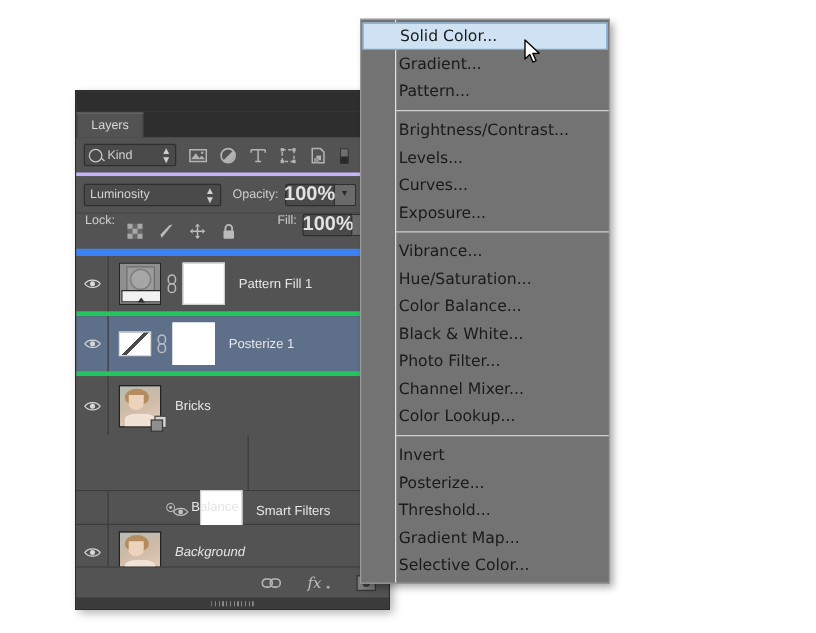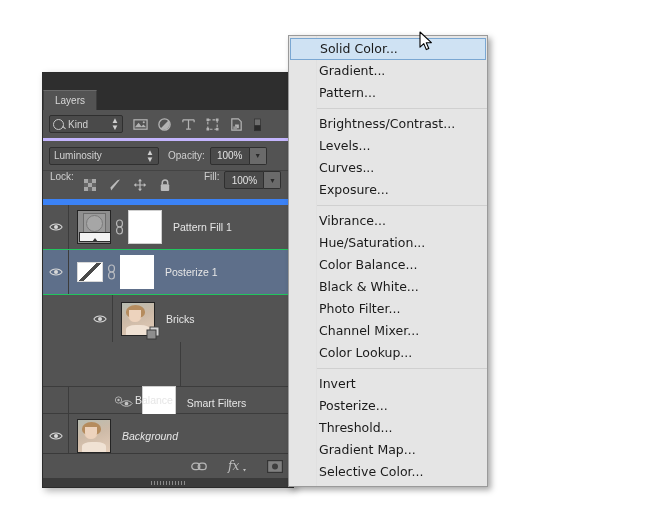--- a/index.html
+++ b/index.html
@@ -1,21 +1,21 @@
 <!DOCTYPE html>
 <html><head>
 <meta charset="utf-8">
 <style>
   html,body{margin:0;padding:0;background:#ffffff;}
   body{width:653px;height:506px;position:relative;overflow:hidden;
        font-family:"Liberation Sans","DejaVu Sans",sans-serif;}
 
   
   #layers-panel{
-    position:absolute;left:42px;top:72px;width:250px;height:414px;
+    position:absolute;left:60px;top:72px;width:250px;height:414px;
     background:#535353;border:1px solid #2b2b2b;
     box-shadow:3px 3px 7px rgba(0,0,0,.30);
     display:flex;flex-direction:column;
   }
   .panel-topbar{height:16px;background:#2e2e2e;flex:0 0 auto;}
 
   .tabrow{height:21px;background:#2e2e2e;display:flex;align-items:flex-end;flex:0 0 auto;}
   .tab{height:19px;line-height:19px;padding:0 11px;background:#535353;
        color:#d8d8d8;font-size:10px;border-top:1px solid #6a6a6a;
        border-left:1px solid #3d3d3d;border-right:1px solid #3d3d3d;}
@@ -32,34 +32,34 @@
   .ficons{display:flex;align-items:center;gap:9px;margin-left:10px;}
   .ficon{width:15px;height:15px;opacity:.78;}
 
   .blendrow{height:29px;background:#535353;display:flex;align-items:center;
             padding:0 5px 0 6px;border-bottom:1px solid #444;flex:0 0 auto;}
   .blend-select{width:110px;height:18px;background:#4a4a4a;border:1px solid #2f2f2f;
     border-radius:2px;color:#d2d2d2;font-size:10px;display:flex;align-items:center;
     padding:0 4px;box-sizing:border-box;}
   .lbl{color:#cfcfcf;font-size:10px;margin-left:9px;}
   .numbox{height:18px;background:#4a4a4a;border:1px solid #2f2f2f;border-radius:2px 0 0 2px;
-    color:#e2e2e2;font-size:10px;display:flex;align-items:center;justify-content:center;
-    width:40px;margin-left:5px;box-sizing:border-box;}
+    color:#e2e2e2;font-size:16px;display:flex;align-items:center;justify-content:center;
+    width:40px;margin-left:5px;box-sizing:border-box;font-weight:bold;}
   .numarrow{height:18px;width:17px;background:#6a6a6a;border:1px solid #2f2f2f;border-left:none;
     border-radius:0 2px 2px 0;display:flex;align-items:center;justify-content:center;
     color:#2a2a2a;font-size:7px;box-sizing:border-box;}
 
   .lockrow{height:28px;background:#535353;display:flex;
            padding:0 5px 0 7px;border-bottom:6px solid #3b82f6;flex:0 0 auto;}
   .lockicons{display:flex;align-items:center;gap:11px;margin-left:9px;}
   .lockicon{width:14px;height:14px;opacity:.8;}
 
   .layerlist{flex:1 1 auto;background:#4b4b4b;overflow:hidden;position:relative;}
   .layer-row{display:flex;align-items:center;height:44px;
-             border-bottom:1px solid #22c55e;background:#535353;position:relative;}
+             border-bottom:4px solid #22c55e;background:#535353;position:relative;}
   .layer-row.selected{background:#5e6f8a;}
   .eyecell{width:26px;height:100%;display:flex;align-items:center;justify-content:center;
            border-right:1px solid #3c3c3c;box-sizing:border-box;flex:0 0 auto;}
   .eye{width:14px;height:10px;}
   .thumbwrap{display:flex;align-items:center;gap:4px;padding-left:8px;flex:0 0 auto;}
   .th{width:34px;height:34px;border:1px solid #242424;box-sizing:border-box;}
   .th.mask{background:#fff;border:1px solid #cfcfcf;}
   .th.mask.sel{border:2px solid #ffffff;}
   .linkchain{width:9px;height:16px;opacity:.82;}
   .lname{color:#e6e6e6;font-size:10.5px;margin-left:11px;white-space:nowrap;}
@@ -78,22 +78,22 @@
   .panel-bottom{height:24px;background:#535353;border-top:1px solid #3a3a3a;
     display:flex;align-items:center;justify-content:flex-end;gap:20px;
     padding-right:10px;flex:0 0 auto;}
   .pb-icon{opacity:.8;}
   .grip{height:9px;background:#3b3b3b;display:flex;align-items:center;justify-content:center;flex:0 0 auto;}
   .grip-dots{width:34px;height:4px;
     background:repeating-linear-gradient(to right,#8a8a8a 0 1px,transparent 1px 3px);}
 
   
   #adj-menu{
-    position:absolute;left:288px;top:35px;width:200px;
-    background:#e5e5e5;border:1px solid #9a9a9a;
+    position:absolute;left:288px;top:15px;width:200px;
+    background:#737373;border:1px solid #9a9a9a;
     box-shadow:3px 3px 6px rgba(0,0,0,.35);
     padding:2px 0 3px 0;box-sizing:border-box;
   }
   .mi{height:22px;line-height:22px;padding-left:30px;color:#1a1a1a;
       font-size:12.5px;font-family:"DejaVu Sans",sans-serif;position:relative;
       white-space:nowrap;}
   .mi.hl{background:#cfe2f3;border:1px solid #7aa7d2;height:22px;line-height:20px;
          margin:0 1px;padding-left:29px;box-sizing:border-box;}
   .msep{height:1px;background:#d0d0d0;margin:4px 0 4px 28px;}
   .mgutter{position:absolute;left:0;top:0;bottom:0;width:27px;
@@ -225,21 +225,21 @@
         <div class="th" style="width:26px;height:20px;background:linear-gradient(135deg,#ffffff 0 45%,#4a4a4a 45% 55%,#ffffff 55% 100%);border:1px solid #d8d8d8;"></div>
         <svg class="linkchain" viewBox="0 0 9 16">
           <rect x="1.6" y="1" width="5.8" height="7" rx="2.9" fill="none" stroke="#cfcfcf" stroke-width="1.2"></rect>
           <rect x="1.6" y="8" width="5.8" height="7" rx="2.9" fill="none" stroke="#cfcfcf" stroke-width="1.2"></rect>
         </svg>
         <div class="th mask sel"></div>
       </div>
       <span class="lname">Posterize 1</span>
     </div>
 
-    <div class="layer-row" style="height:47px;border-bottom:none;padding-left:44px;">
+    <div class="layer-row" style="height:47px;border-bottom:none;">
       <div class="eyecell">
         <svg class="eye" viewBox="0 0 16 11">
           <path d="M1 5.5 C4 1 12 1 15 5.5 C12 10 4 10 1 5.5 Z" fill="none" stroke="#d8d8d8" stroke-width="1.2"></path>
           <circle cx="8" cy="5.5" r="2.3" fill="#d8d8d8"></circle>
         </svg>
       </div>
       <div class="thumbwrap">
         <div class="th" style="position:relative;overflow:visible;background:linear-gradient(160deg,#b7bcb1 0%,#cdbaa7 45%,#e4cdb9 100%);">
           <div style="position:absolute;left:6px;top:3px;width:14px;height:16px;border-radius:50% 50% 45% 45%;background:#e8cdb6;"></div>
           <div style="position:absolute;left:4px;top:2px;width:19px;height:13px;border-radius:50% 50% 40% 40%;background:#b58c5e;"></div>

